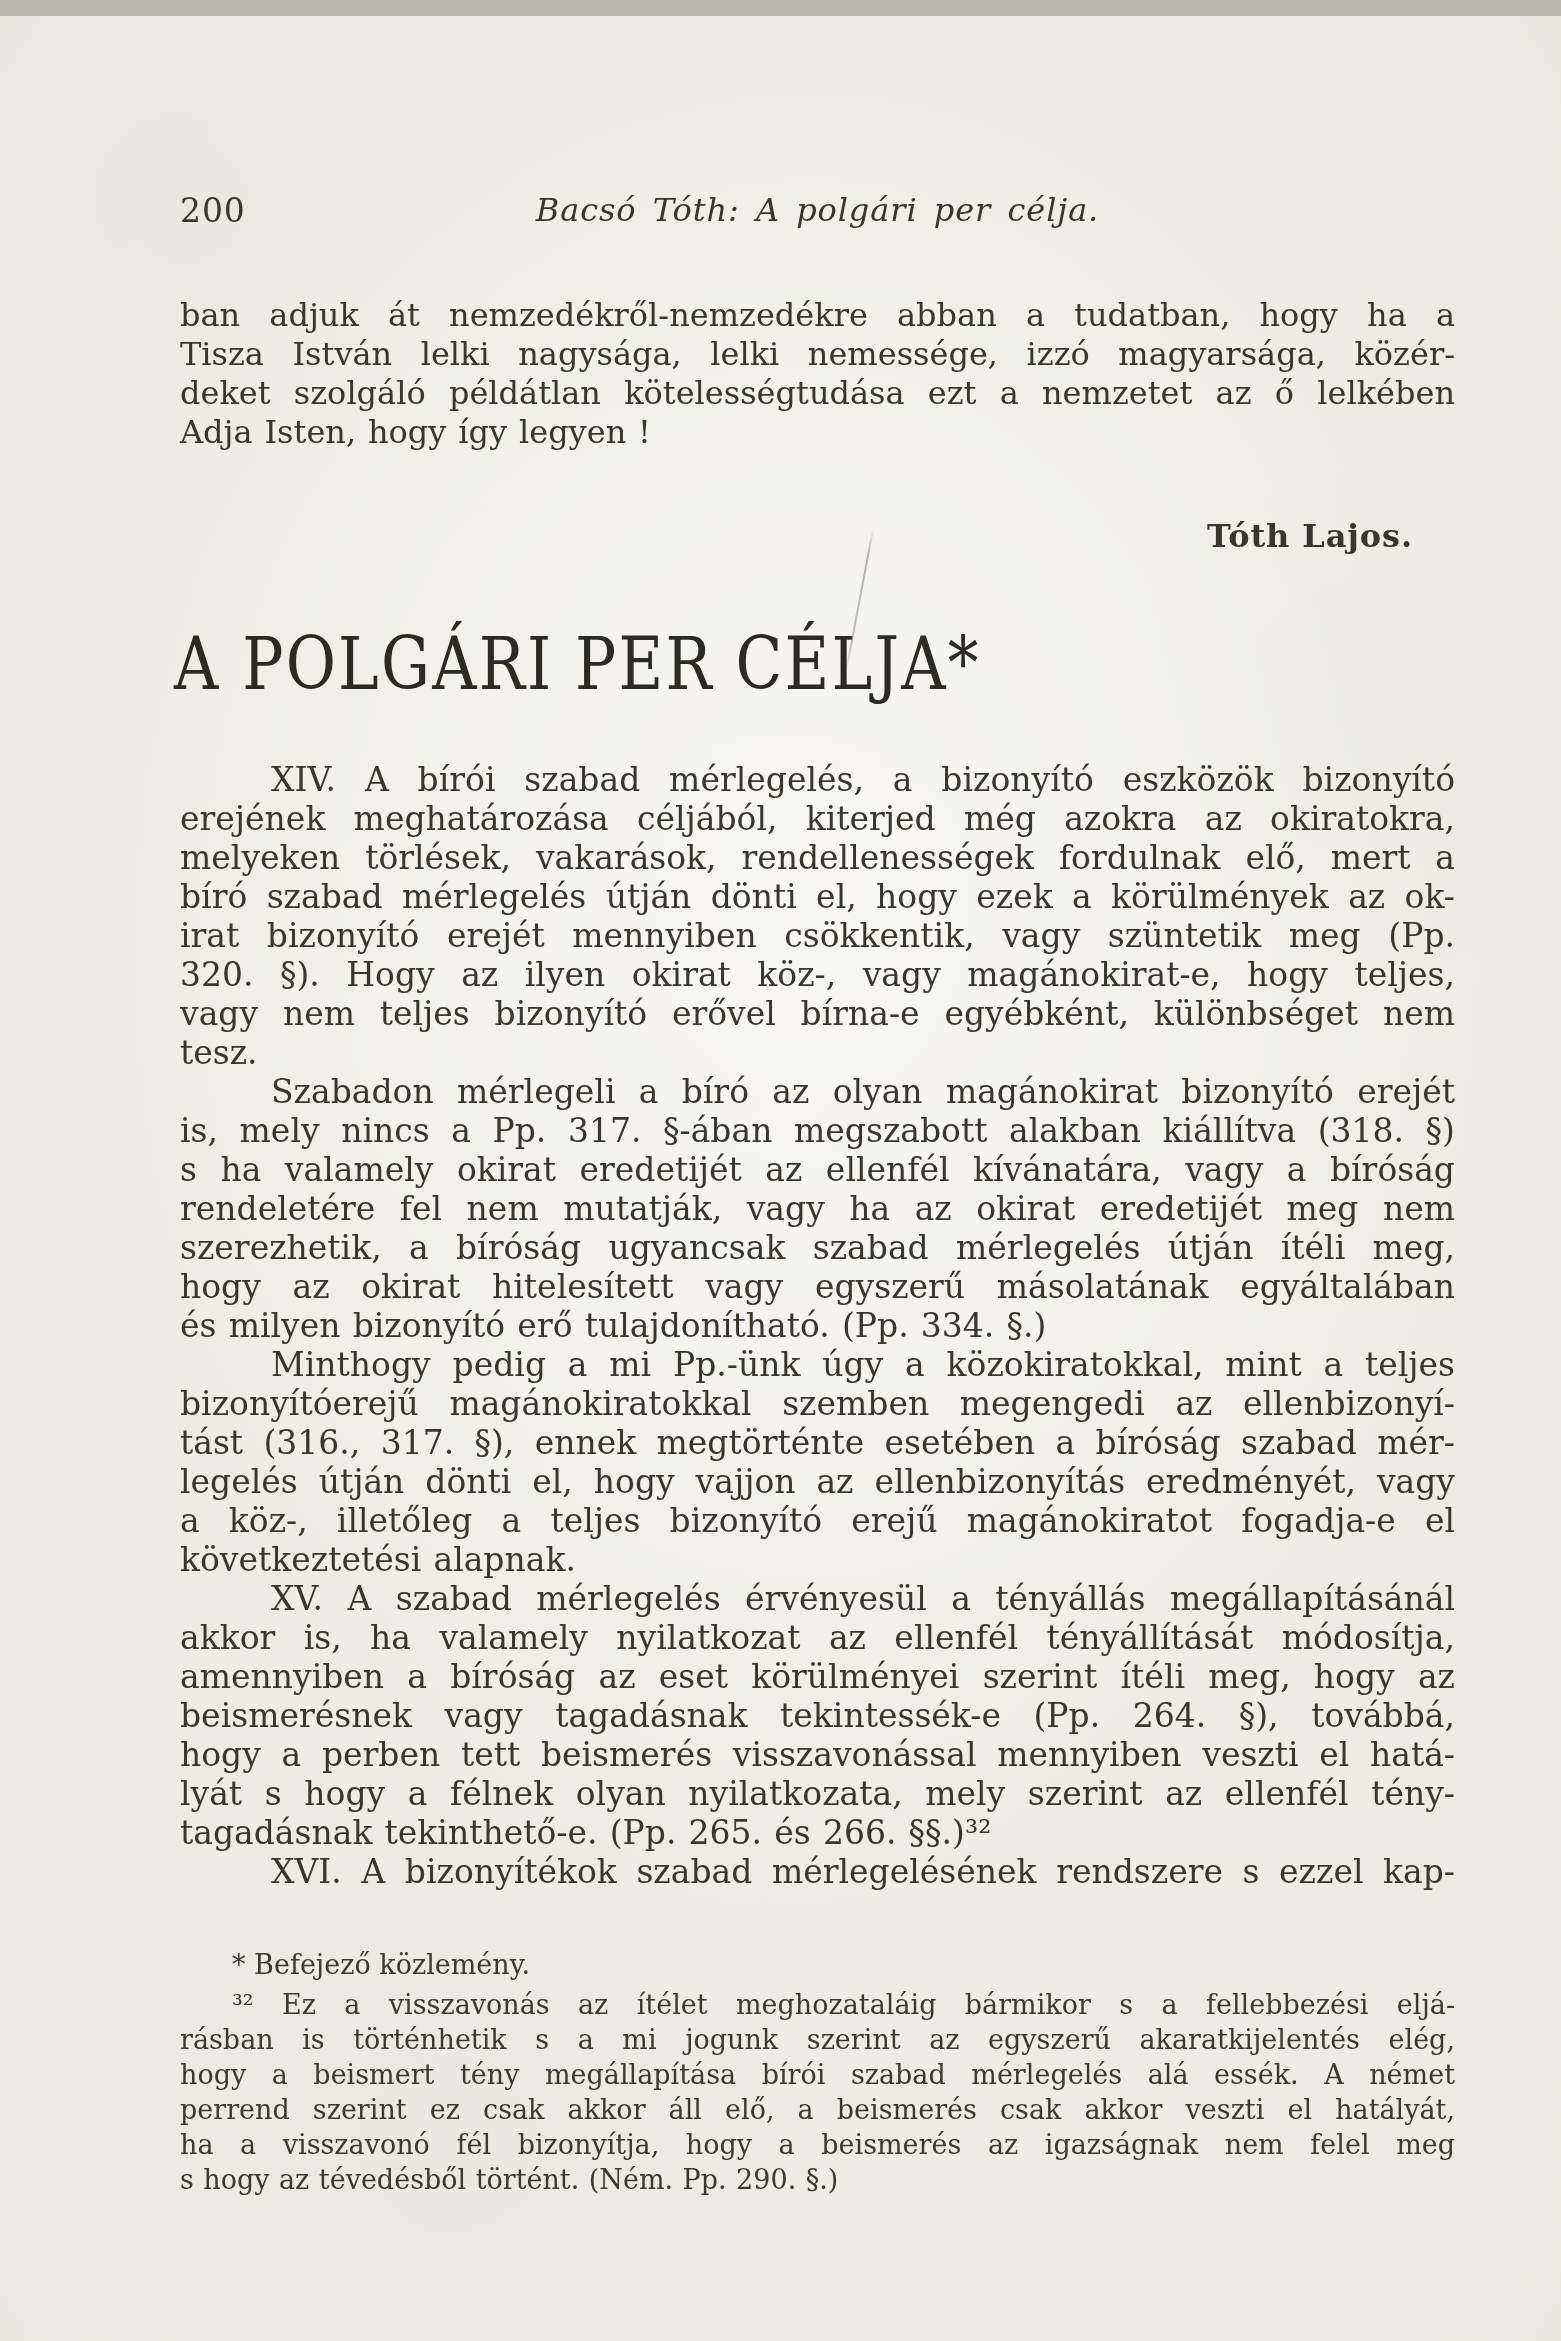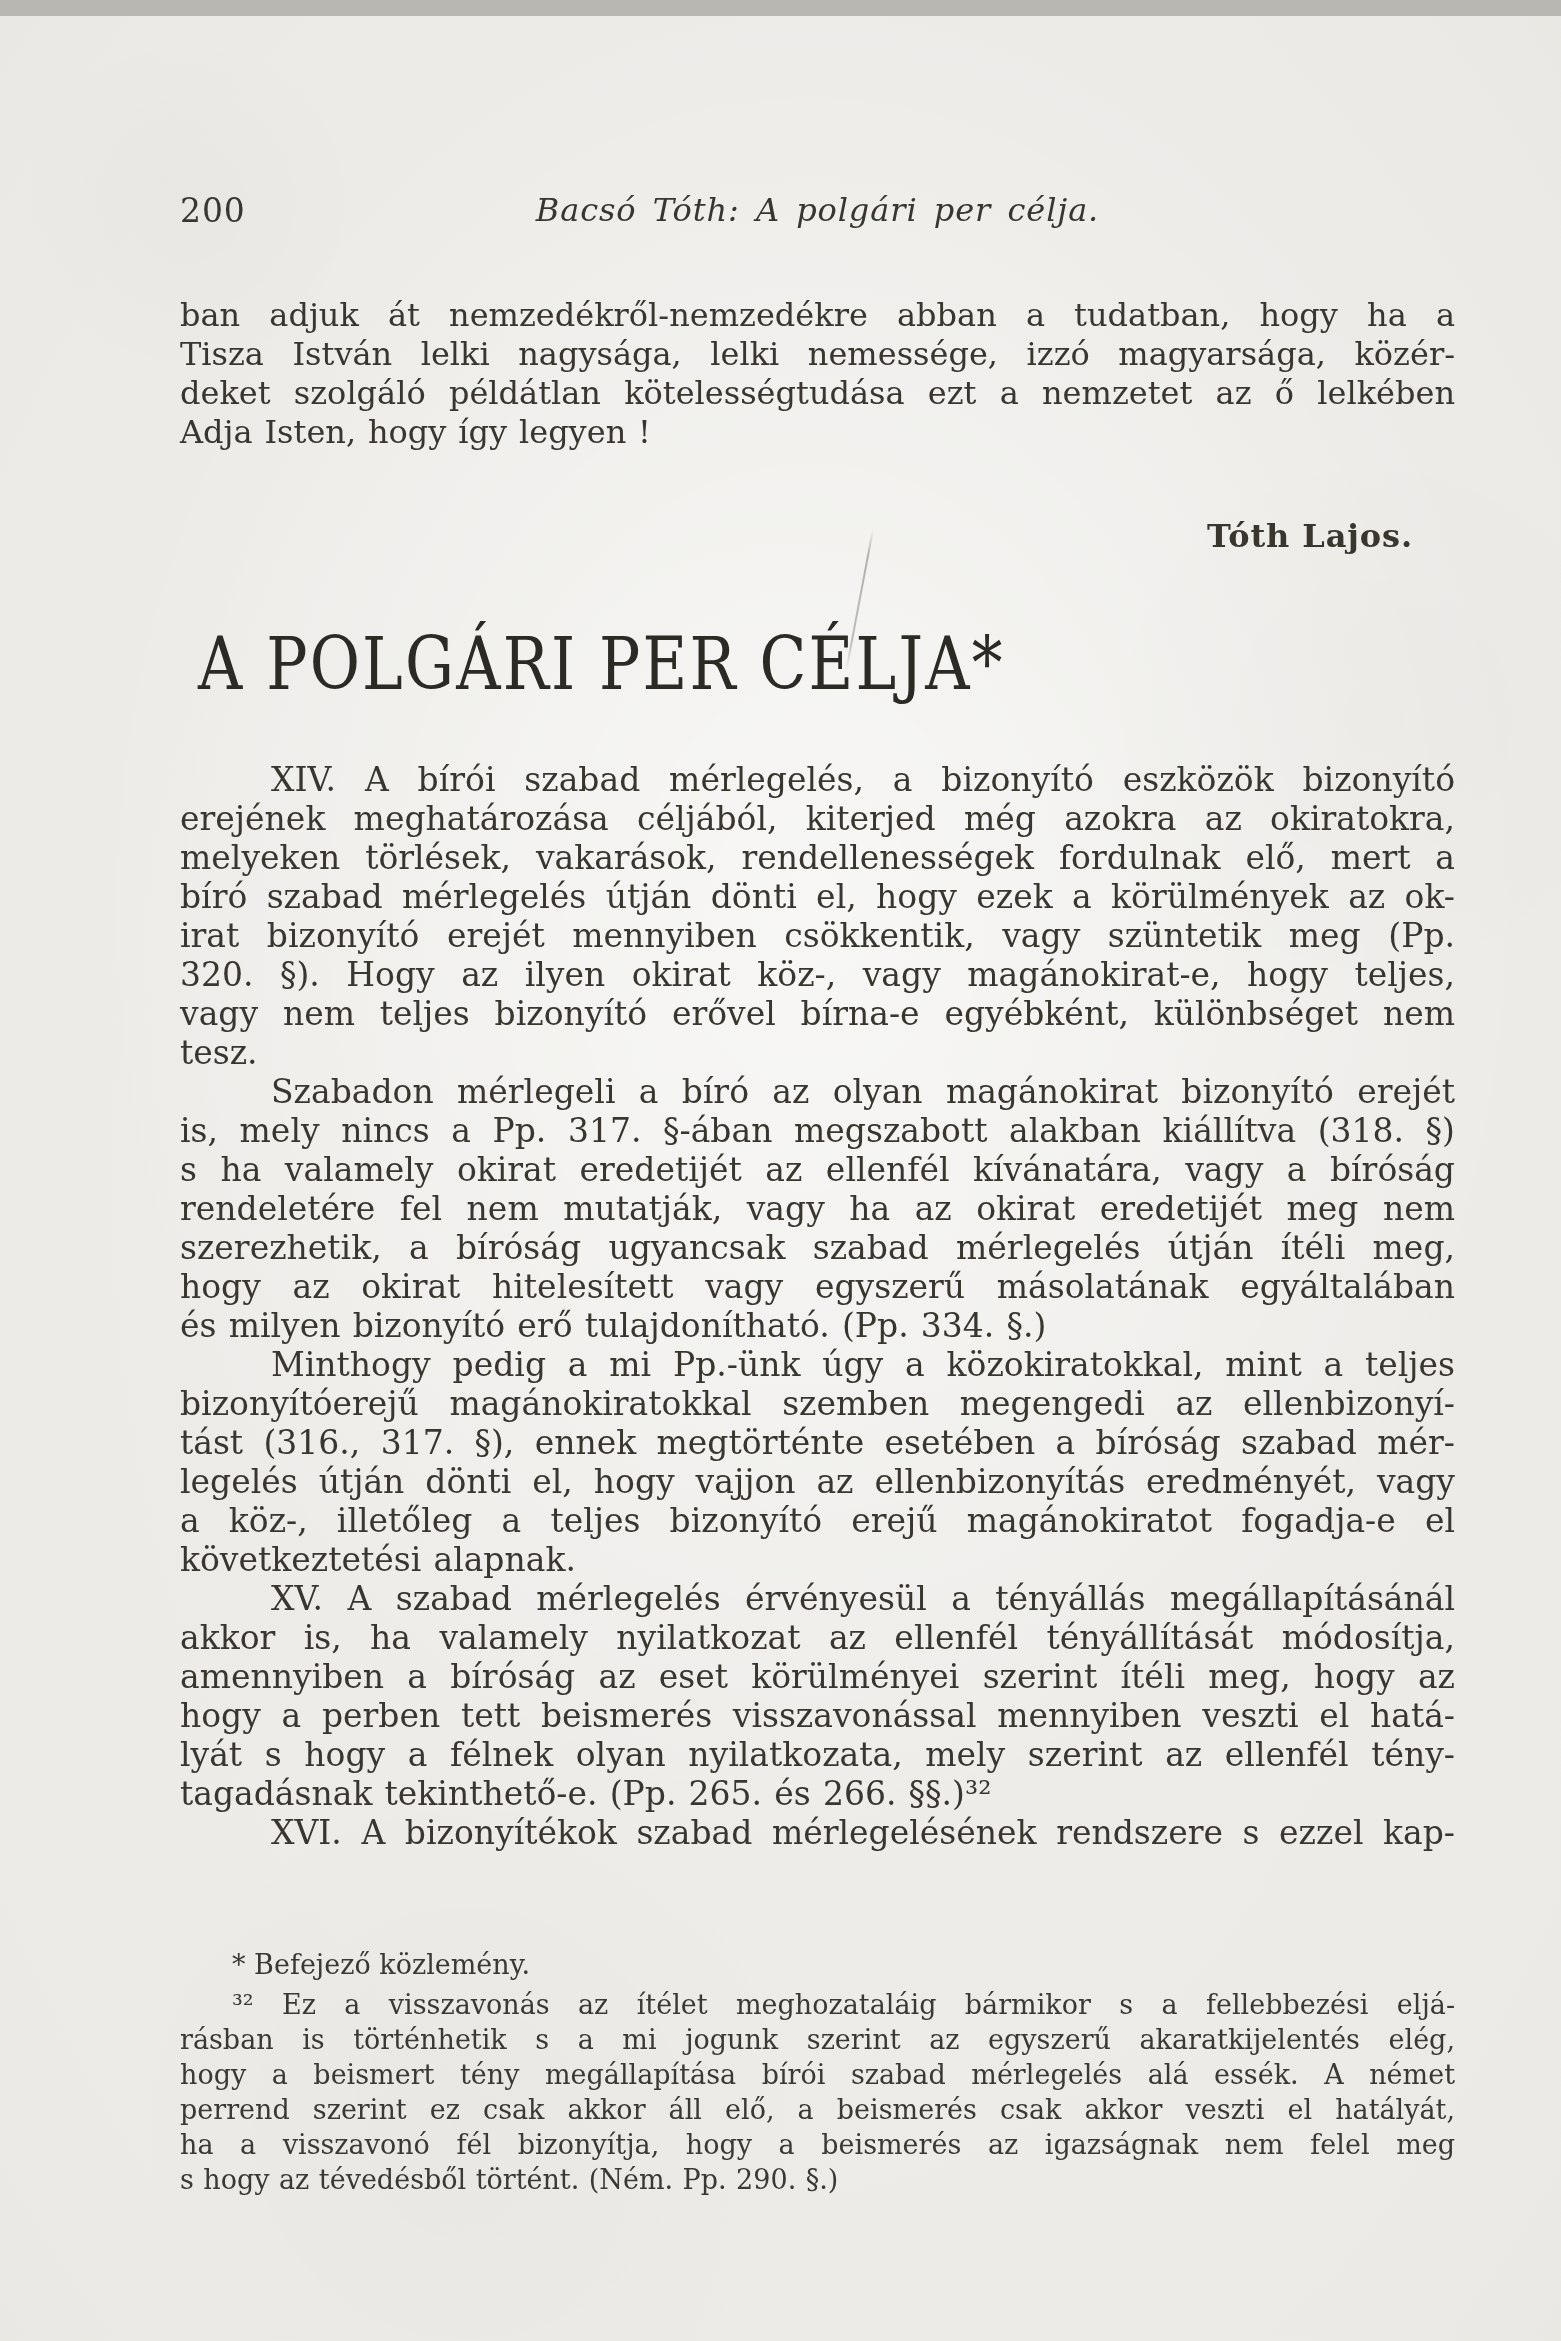--- a/index.html
+++ b/index.html
@@ -44,21 +44,21 @@
     word-spacing:1.7px;
   }
   .signature{
     position:absolute;top:501px;left:180px;width:1275px;
     font-size:32px;line-height:39px;font-weight:bold;
     text-align:right;padding-right:42px;box-sizing:border-box;
     letter-spacing:0.9px;
   }
   
   .title{
-    position:absolute;top:607px;left:188px;width:1275px;margin:0;
+    position:absolute;top:607px;left:164px;width:1275px;margin:0;
     font-size:73px;line-height:82px;font-weight:normal;
     color:#2c2a25;
   }
   .title-inner{
     display:inline-block;
     transform:scaleX(.84);
     transform-origin:left center;
     letter-spacing:2.6px;
     padding-left:12px;
     white-space:nowrap;
@@ -150,20 +150,21 @@
         <div class="tline">bizonyítóerejű magánokiratokkal szemben megengedi az ellenbizonyí-</div>
         <div class="tline">tást (316., 317. §), ennek megtörténte esetében a bíróság szabad mér-</div>
         <div class="tline">legelés útján dönti el, hogy vajjon az ellenbizonyítás eredményét, vagy</div>
         <div class="tline">a köz-, illetőleg a teljes bizonyító erejű magánokiratot fogadja-e el</div>
         <div class="tline last">következtetési alapnak.</div>
       </div>
       <div class="para">
         <div class="tline first">XV. A szabad mérlegelés érvényesül a tényállás megállapításánál</div>
         <div class="tline">akkor is, ha valamely nyilatkozat az ellenfél tényállítását módosítja,</div>
         <div class="tline">amennyiben a bíróság az eset körülményei szerint ítéli meg, hogy az</div>
+        <div class="tline">beismerésnek vagy tagadásnak tekintessék-e (Pp. 264. §), továbbá,</div>
         <div class="tline">hogy a perben tett beismerés visszavonással mennyiben veszti el hatá-</div>
         <div class="tline">lyát s hogy a félnek olyan nyilatkozata, mely szerint az ellenfél tény-</div>
         <div class="tline last">tagadásnak tekinthető-e. (Pp. 265. és 266. §§.)³²</div>
       </div>
       <div class="para">
         <div class="tline first">XVI. A bizonyítékok szabad mérlegelésének rendszere s ezzel kap-</div>
       </div>
     </section>
 
   <div class="fn-star">* Befejező közlemény.</div>

